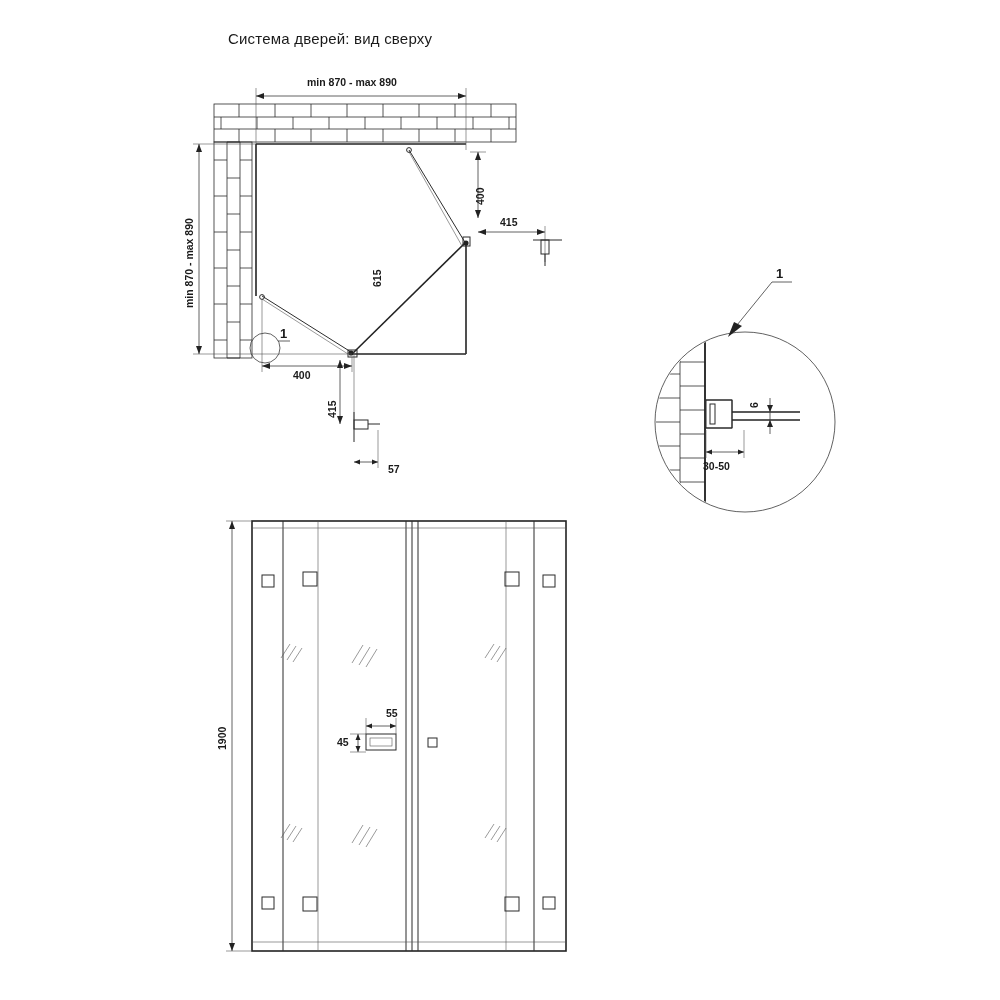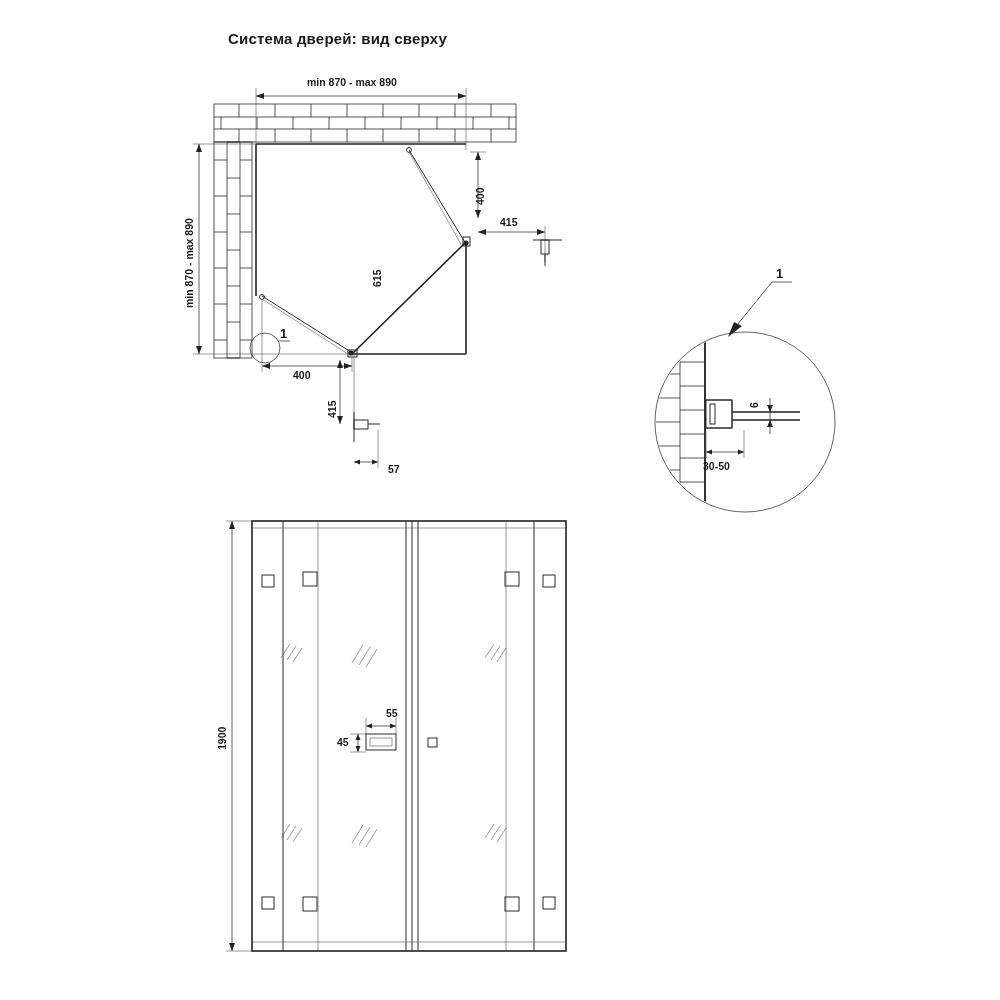--- a/index.html
+++ b/index.html
@@ -19,21 +19,21 @@
     position: absolute;
     left: 0; top: 0;
     width: 1000px;
     height: 1000px;
   }
   .title {
     position: absolute;
     left: 228px;
     top: 30px;
     font-size: 15px;
-    font-weight: bold;
+    font-weight: normal;
     color: #1a1a1a;
     letter-spacing: 0.2px;
   }
   svg {
     position: absolute;
     left: 0;
     top: 0;
     width: 1000px;
     height: 1000px;
   }

